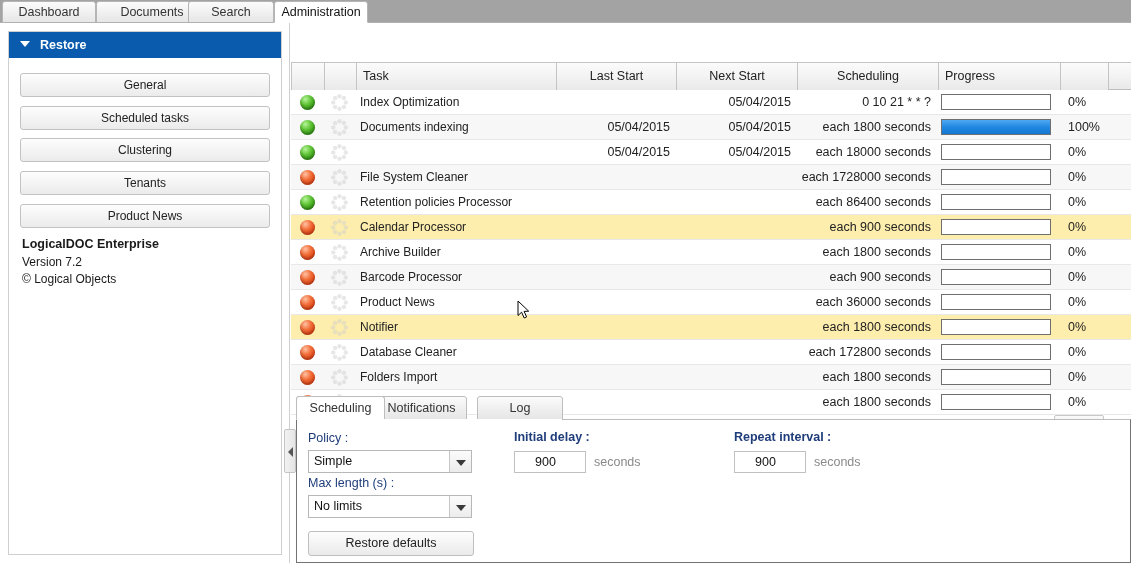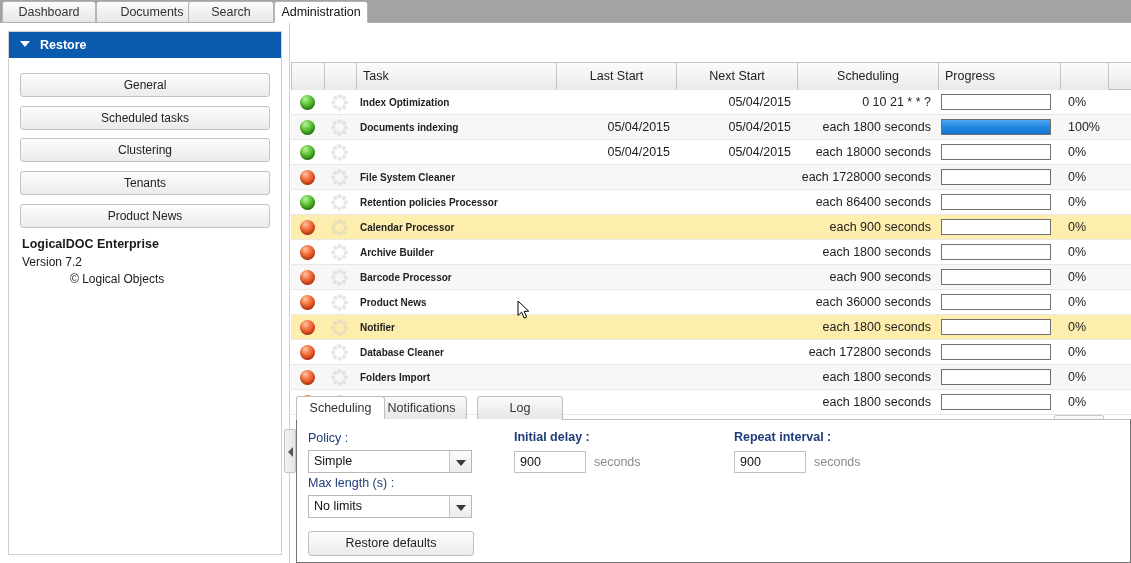--- a/index.html
+++ b/index.html
@@ -94,21 +94,21 @@
   .prodname {
     position: absolute; left: 13px; top: 205px;
     font-weight: bold; font-size: 12.5px; color: #1a1a1a;
   }
   .prodver {
     position: absolute; left: 13px; top: 223px;
     font-size: 12px; color: #1a1a1a;
   }
   .prodcopy {
     position: absolute; left: 13px; top: 240px;
-    font-size: 12px; color: #1a1a1a; margin-left: 48px;
+    font-size: 12px; color: #1a1a1a;
   }
 
   
   .rightarea {
     position: absolute; left: 291px; top: 23px;
     width: 840px; height: 540px;
     background: #ffffff;
   }
 
   
@@ -147,21 +147,21 @@
     height: 25px; width: 840px;
     border-bottom: 1px solid #e8e8e8;
   }
   .row.even { background: #ffffff; }
   .row.odd  { background: #f7f7f7; }
   .row.sel  { background: #fdeeae; }
 
   .c-status { position: absolute; left: 0;   width: 34px;  height: 25px; }
   .c-gear   { position: absolute; left: 34px; width: 32px; height: 25px; }
   .c-task   { position: absolute; left: 66px; width: 200px; height: 25px;
-              line-height: 25px; padding-left: 3px; font-size: 10px; color: #222; font-weight: bold; }
+              line-height: 25px; padding-left: 3px; font-size: 12px; color: #222; }
   .c-last   { position: absolute; left: 266px; width: 120px; height: 25px;
               line-height: 25px; text-align: right; padding-right: 7px;
               font-size: 12.5px; color: #222; }
   .c-next   { position: absolute; left: 386px; width: 121px; height: 25px;
               line-height: 25px; text-align: right; padding-right: 7px;
               font-size: 12.5px; color: #222; }
   .c-sched  { position: absolute; left: 507px; width: 141px; height: 25px;
               line-height: 25px; text-align: right; padding-right: 8px;
               font-size: 12.5px; color: #222; }
   .c-prog   { position: absolute; left: 648px; width: 122px; height: 25px; }
@@ -295,21 +295,21 @@
     border-right: 5px solid transparent;
     border-top: 6px solid #3a3a3a;
   }
   .ftext {
     position: absolute;
     height: 22px;
     border: 1px solid #c0c0c0;
     background: #ffffff;
     font-size: 12.5px; color: #111111;
     line-height: 20px;
-    padding-left: 5px;
+    padding-left: 20px;
   }
   .funit {
     position: absolute;
     font-size: 12.5px; color: #8a8a8a;
   }
   .fbutton {
     position: absolute;
     height: 25px;
     background: linear-gradient(to bottom, #fdfdfd 0%, #f4f4f4 50%, #eaeaea 100%);
     border: 1px solid #bfbfbf;

